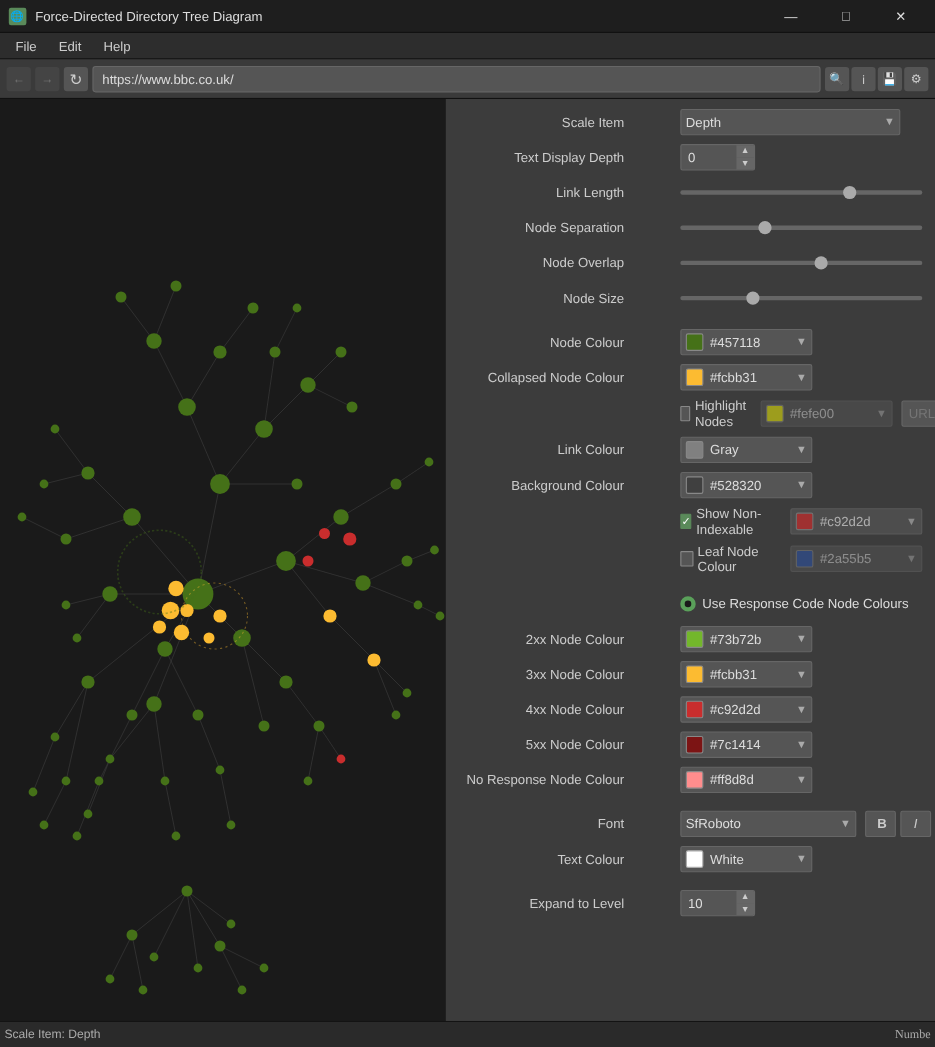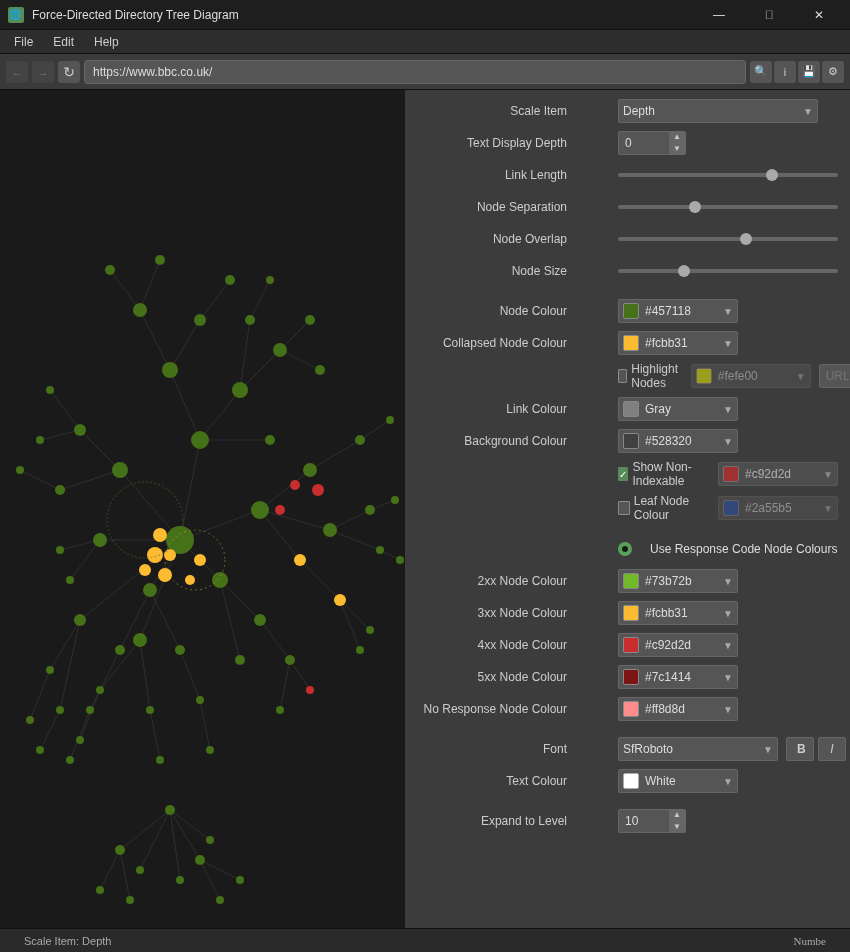--- a/index.html
+++ b/index.html
@@ -161,21 +161,21 @@
       outline: none;
     }
     .spinner-btns { display: flex; flex-direction: column; }
     .spin-btn { width: 16px; height: 12px; background: #666; border: none; color: #ccc; cursor: pointer; font-size: 8px; display: flex; align-items: center; justify-content: center; line-height: 1; }
 
     
     .cb-label { display: flex; align-items: center; gap: 4px; cursor: pointer; font-size: 12px; color: #ccc; }
     .cb-box { width: 14px; height: 14px; border: 1px solid #888; background: #555; display: flex; align-items: center; justify-content: center; border-radius: 1px; font-size: 10px; }
 
     
-    .radio-wrap { display: flex; align-items: flex-start; gap: 18px; }
+    .radio-wrap { display: flex; align-items: flex-start; gap: 6px; }
     .radio-circle { width: 14px; height: 14px; border-radius: 50%; border: 2px solid #5aa05a; background: #5aa05a; display: flex; align-items: center; justify-content: center; }
     .radio-inner { width: 6px; height: 6px; border-radius: 50%; background: #1a1a1a; }
 
     
     .text-input {
       height: 24px;
       background: #555;
       border: 1px solid #666;
       color: #ddd;
       font-size: 12px;
@@ -200,21 +200,21 @@
 
     
     .sep { height: 8px; }
 
     
     .status-bar {
       background: #2a2a2a;
       height: 24px;
       display: flex;
       align-items: center;
-      padding: 0 24px;
+      padding: 0 4px;
       font-size: 11px;
       color: #aaa;
       border-top: 1px solid #111;
       gap: 20px;
     }
 
     
     .restore-row {
       display: flex;
       justify-content: center;

